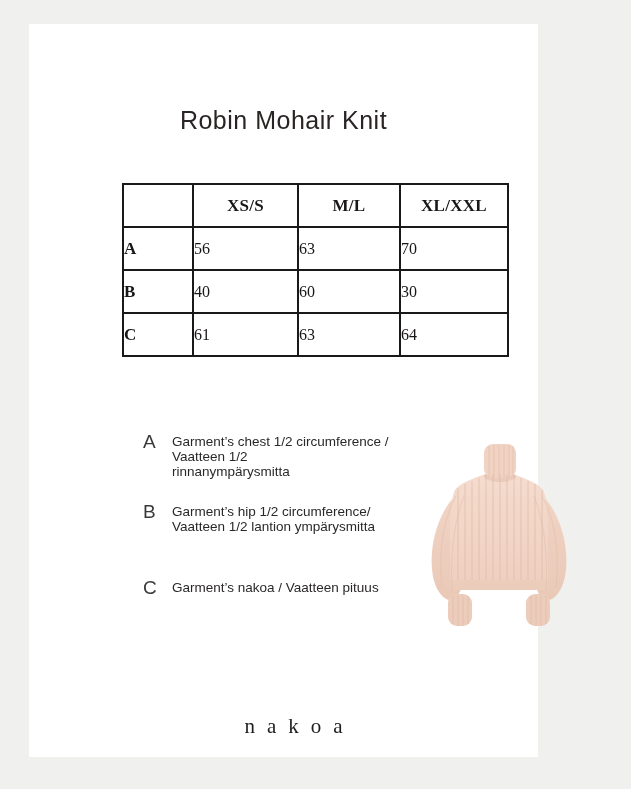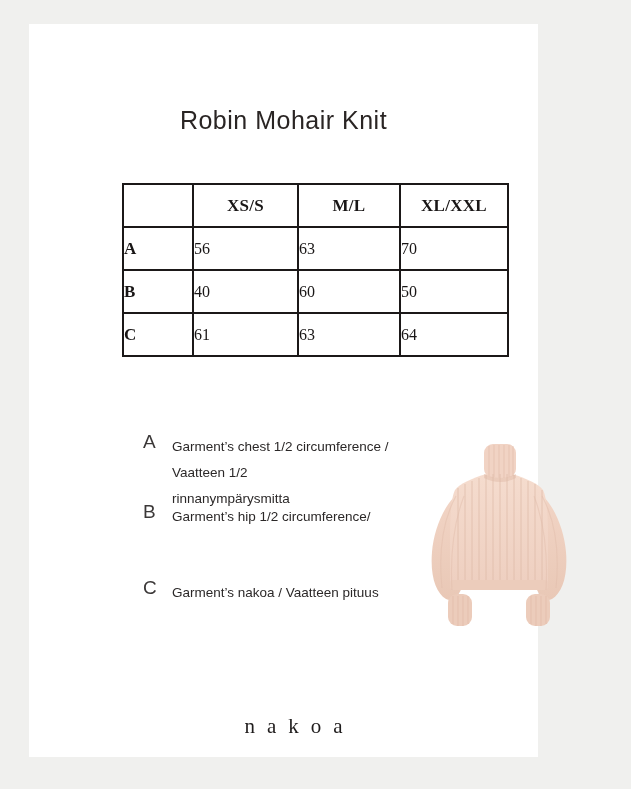--- a/index.html
+++ b/index.html
@@ -75,21 +75,21 @@
     position: absolute;
     left: 28px;
     top: -3px;
     font-size: 19px;
     font-weight: 400;
     color: #3b3838;
   }
   .legend-item .lines {
     margin-left: 57px;
     font-size: 13.5px;
-    line-height: 26px;
+    line-height: 15px;
     color: #2b2828;
   }
   .legend-a { top: 410px; }
   .legend-b { top: 480px; }
   .legend-c { top: 556px; }
   .product-photo {
     position: absolute;
     left: 399px;
     top: 414px;
     width: 142px;
@@ -132,21 +132,21 @@
     <tr>
       <td class="row-label">A</td>
       <td class="value">56</td>
       <td class="value">63</td>
       <td class="value">70</td>
     </tr>
     <tr>
       <td class="row-label">B</td>
       <td class="value">40</td>
       <td class="value">60</td>
-      <td class="value">50</td>
+      <td class="value">30</td>
     </tr>
     <tr>
       <td class="row-label">C</td>
       <td class="value">61</td>
       <td class="value">63</td>
       <td class="value">64</td>
     </tr>
   </tbody>
     </table>
 
@@ -155,20 +155,21 @@
     <div class="lines">
       <div>Garment’s chest 1/2 circumference / Vaatteen 1/2</div>
       <div>rinnanympärysmitta</div>
     </div>
   </div>
 
   <div class="legend-item legend-b">
     <span class="letter">B</span>
     <div class="lines">
       <div>Garment’s hip 1/2 circumference/</div>
+      <div>Vaatteen 1/2 lantion ympärysmitta</div>
     </div>
   </div>
 
   <div class="legend-item legend-c">
     <span class="letter">C</span>
     <div class="lines">
       <div>Garment’s nakoa / Vaatteen pituus</div>
     </div>
   </div>
 

